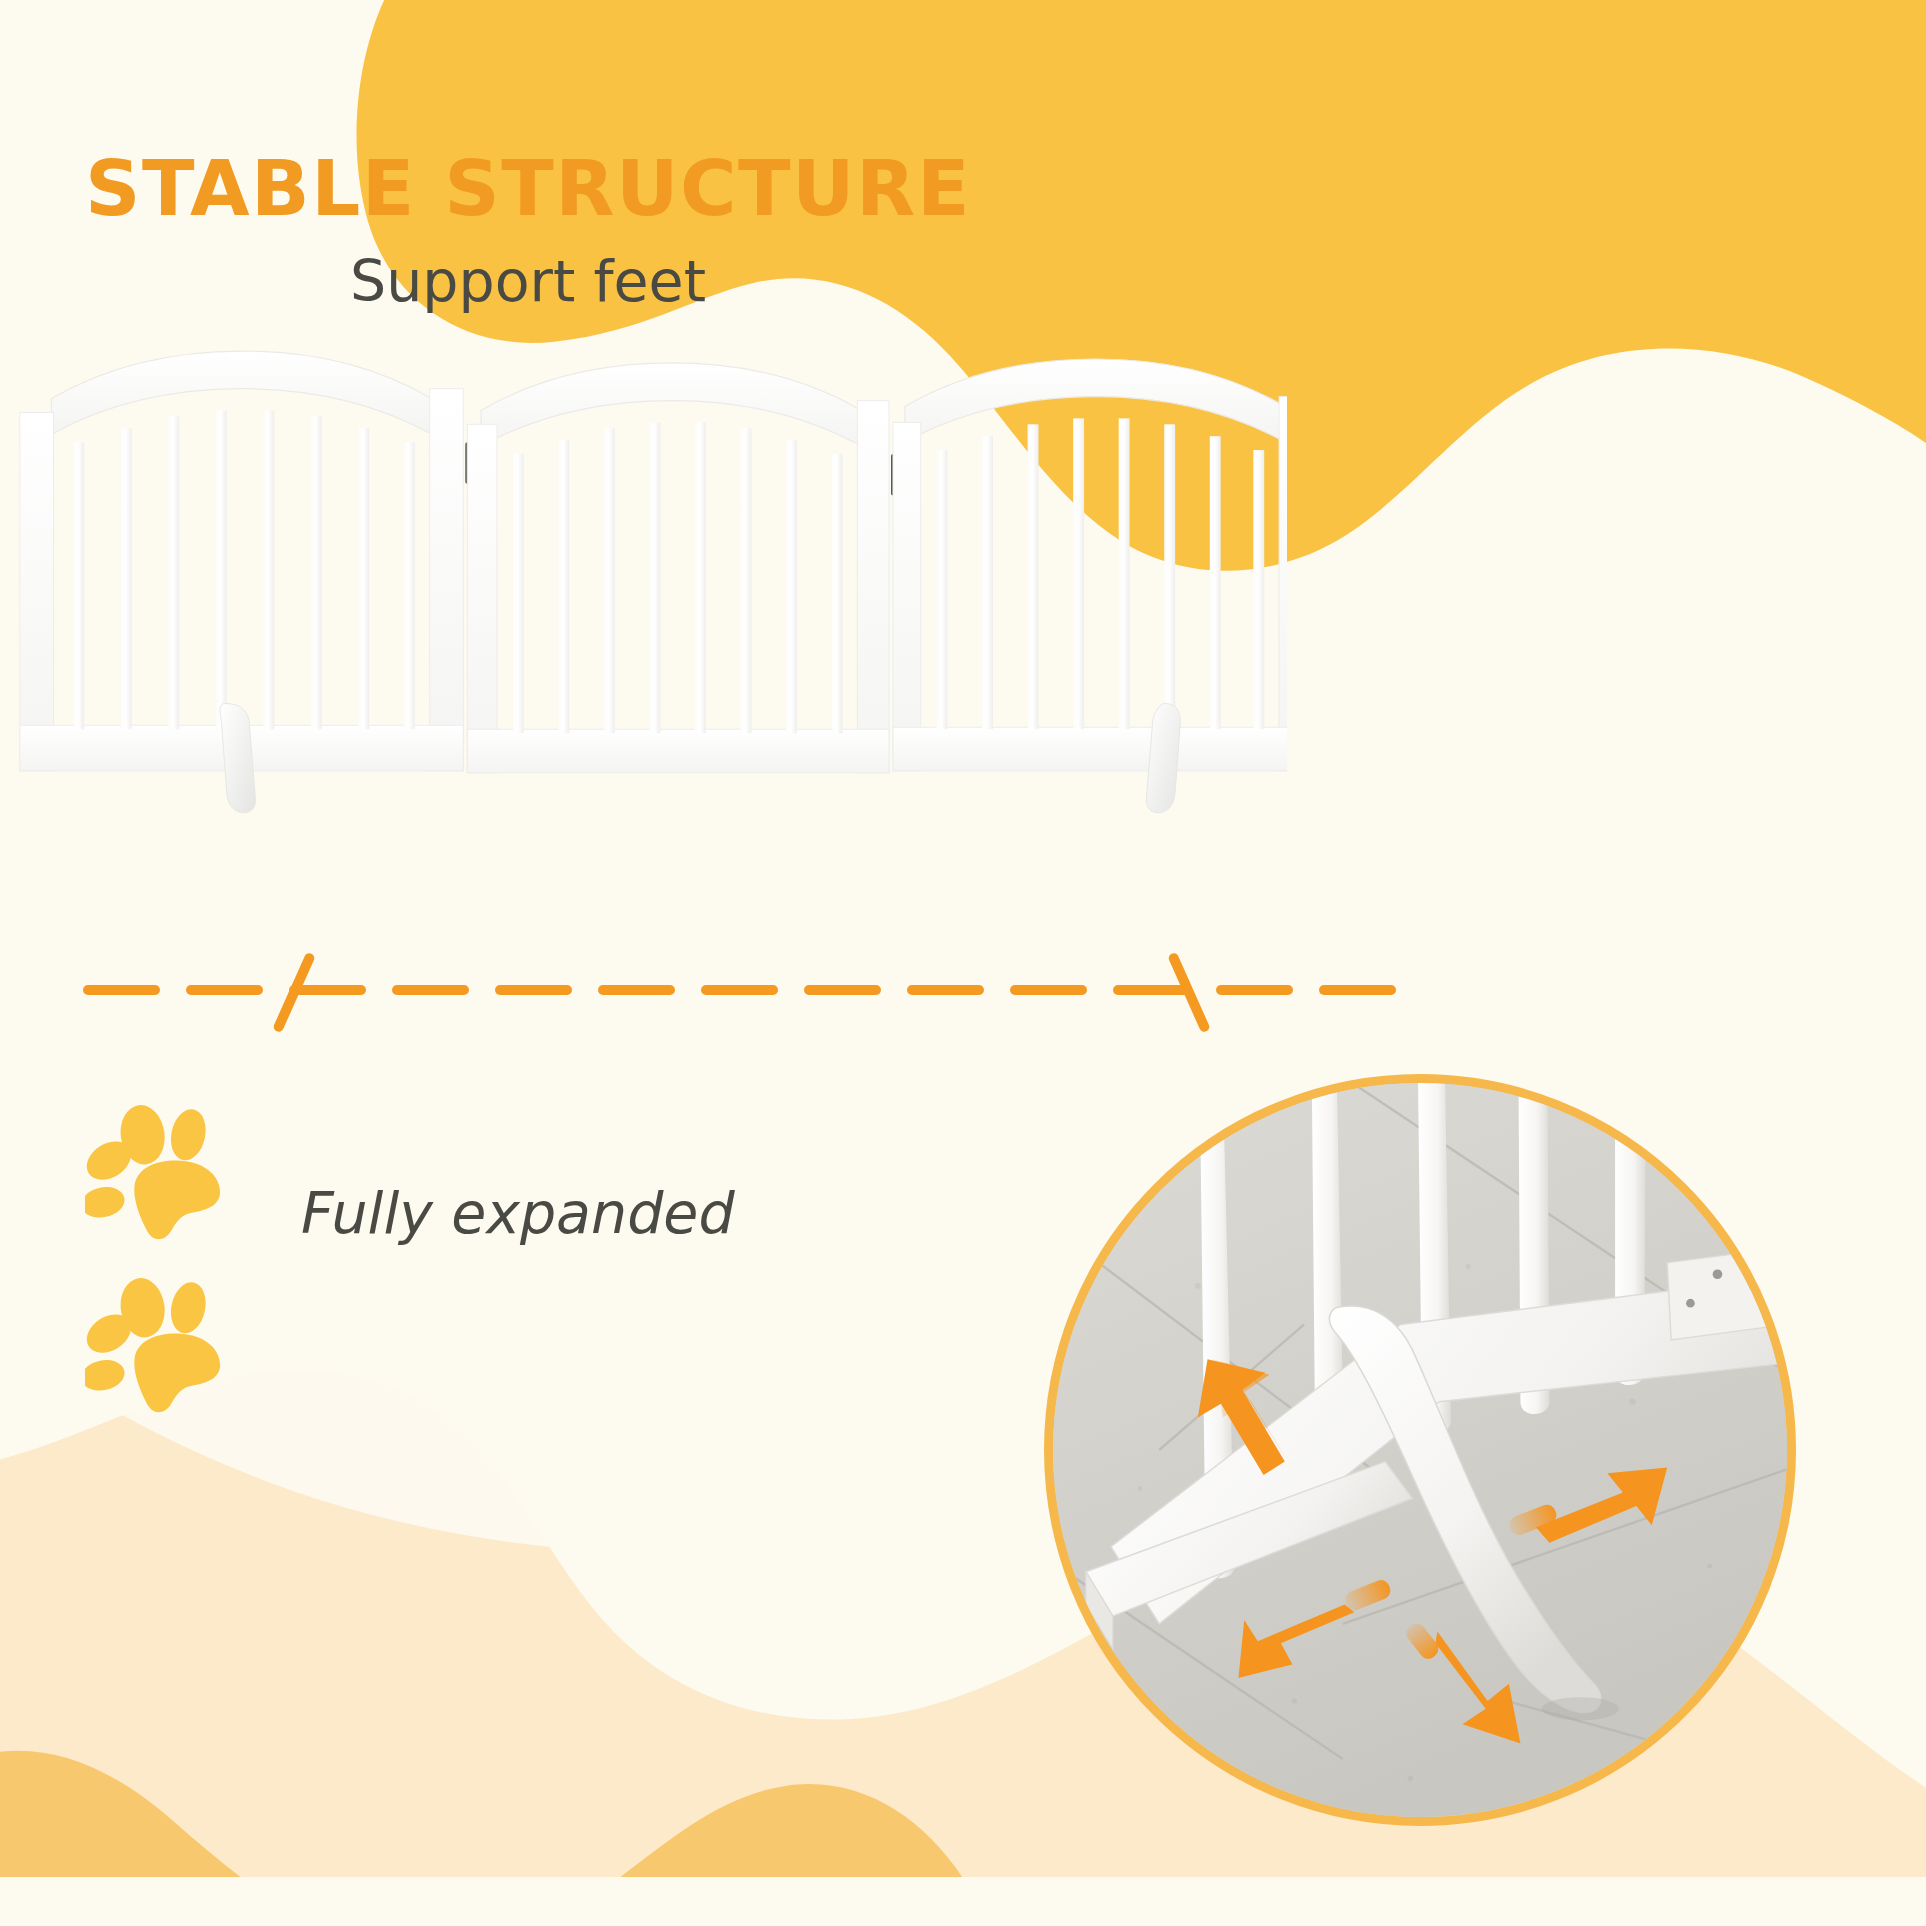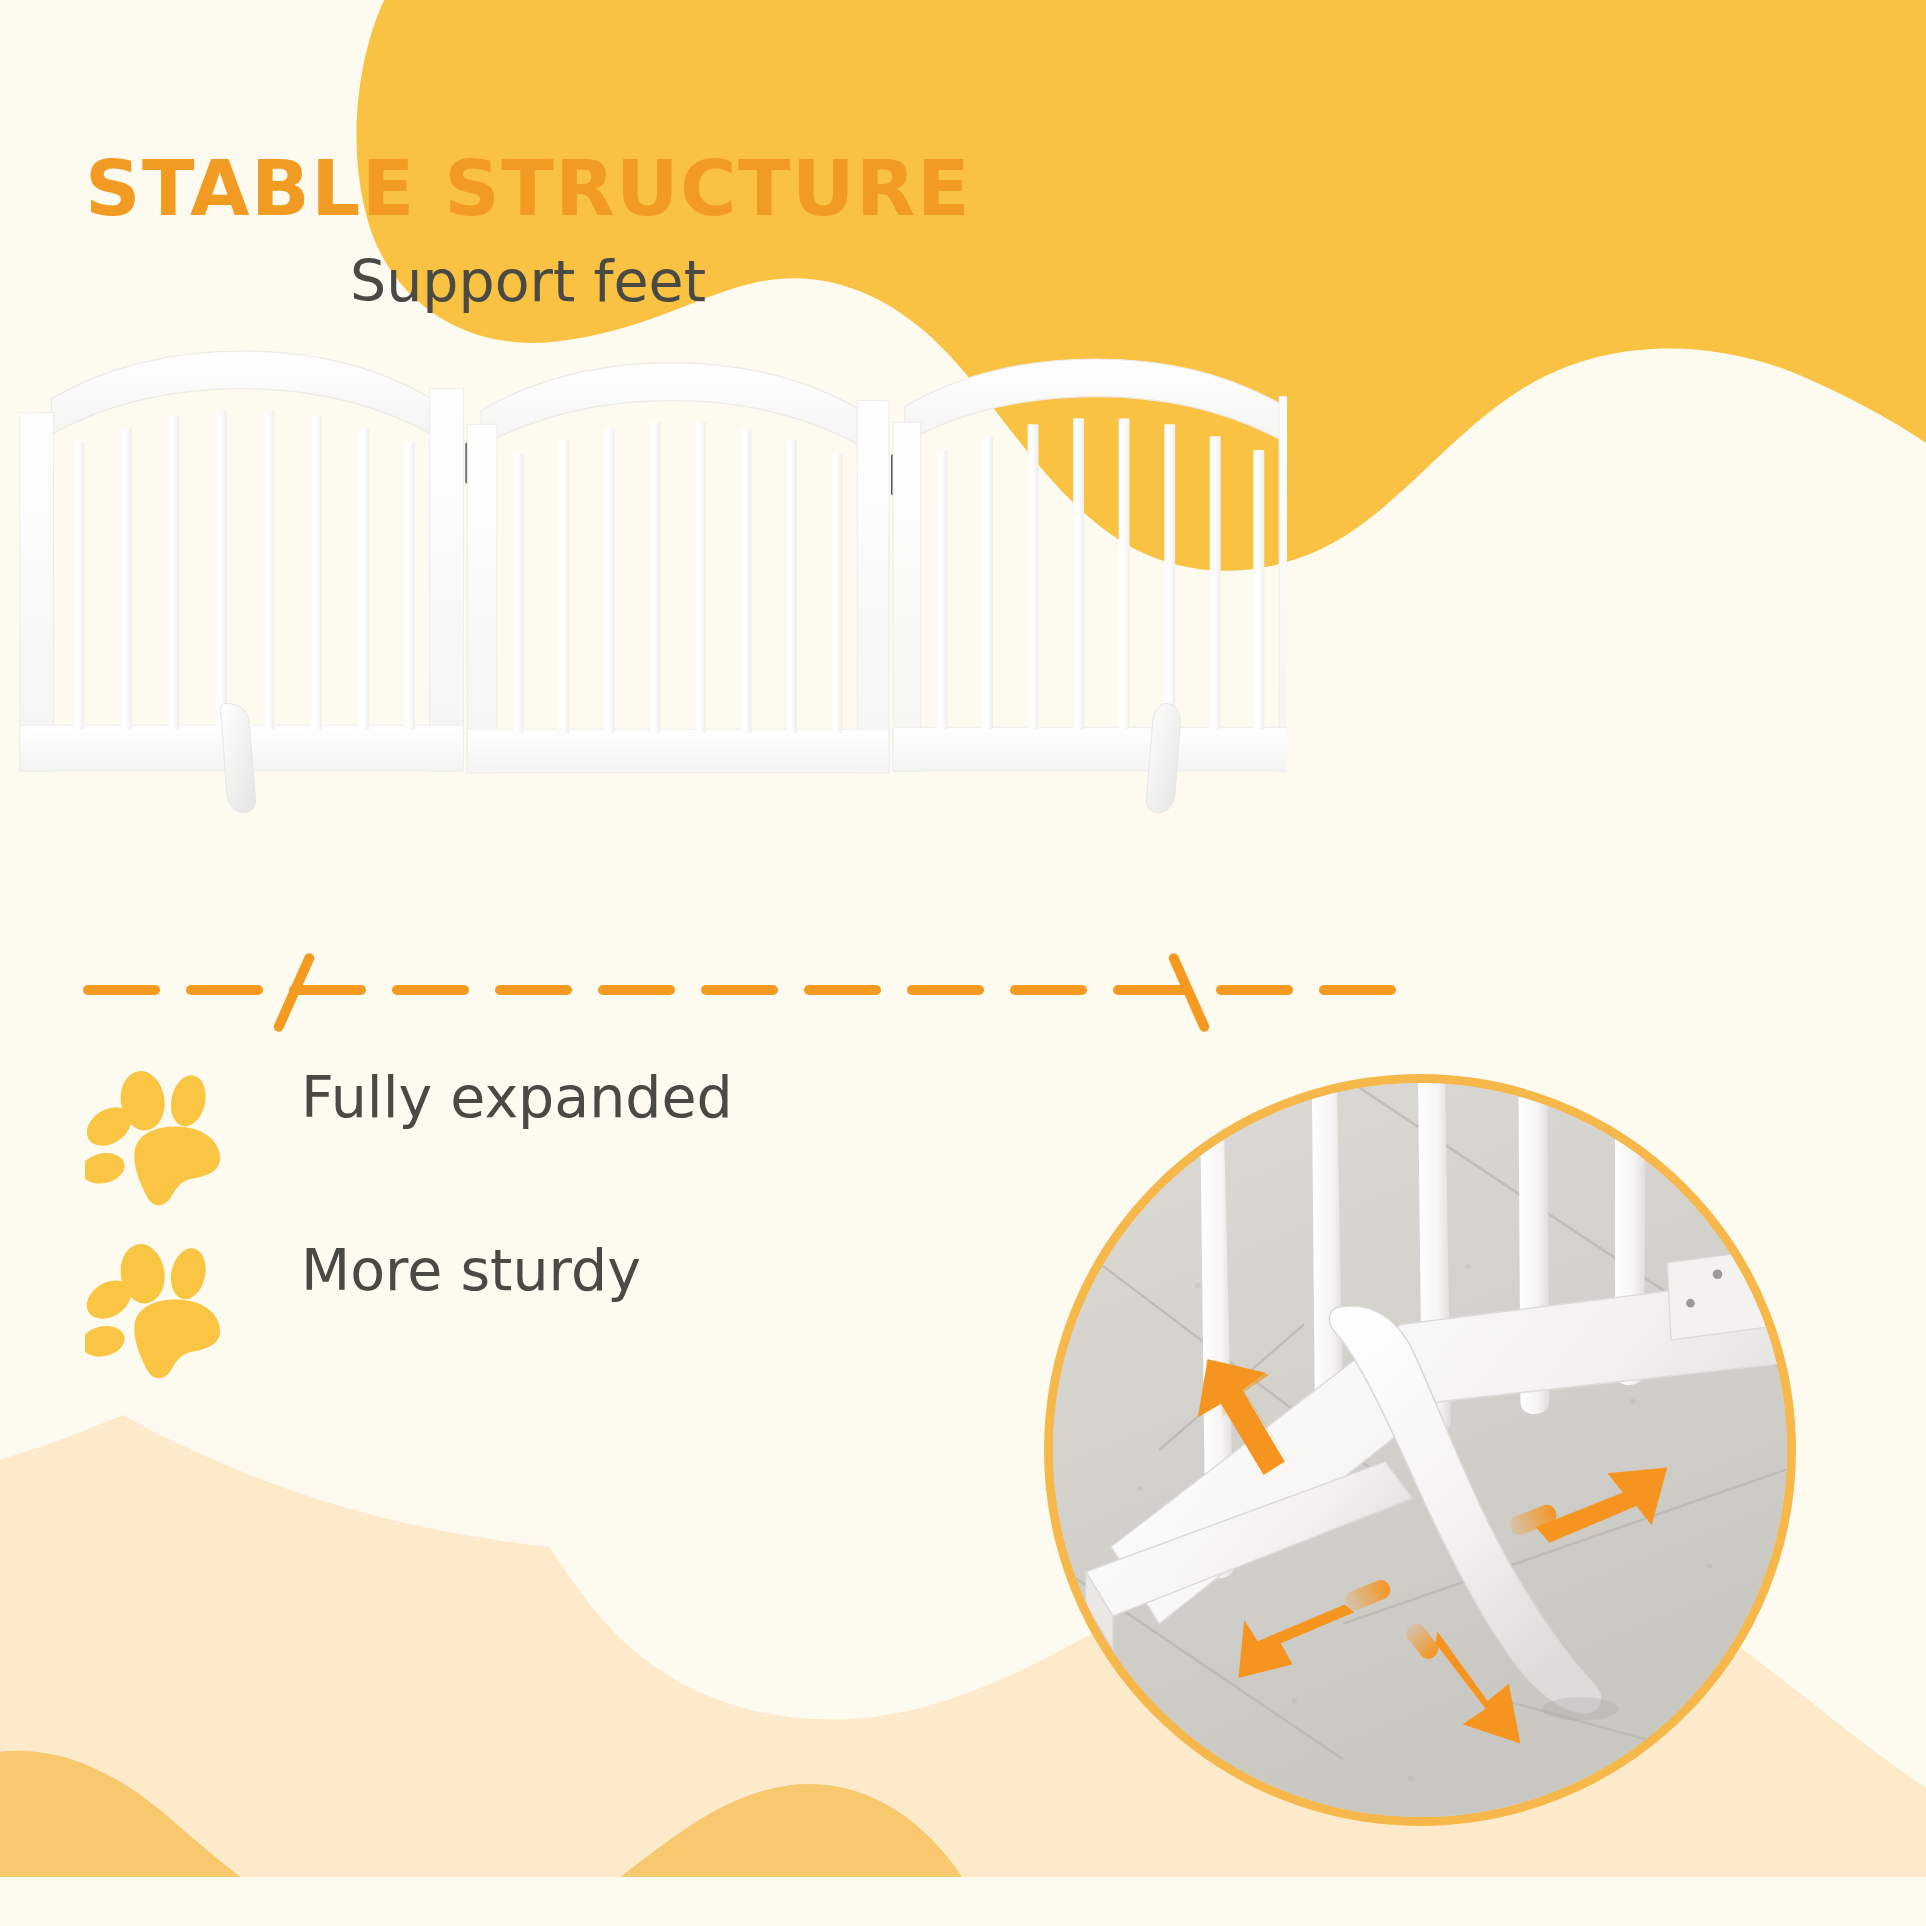--- a/index.html
+++ b/index.html
@@ -96,22 +96,23 @@
 
   
   .bullets {
     position: absolute;
     left: 85px;
     top: 1069px;
     z-index: 40;
   }
   .bullet-row {
     display: flex;
-    align-items: flex-start;
+    align-items: flex-end;
     height: 173px;
+    font-style: italic;
   }
   .paw {
     width: 149px;
     height: 139px;
     flex: 0 0 149px;
     position: relative;
   }
   .bullet-label {
     font-family: "DejaVu Sans", sans-serif;
     font-size: 57px;
@@ -350,21 +351,20 @@
           <ellipse cx="18" cy="100" rx="22" ry="15" fill="#f9c543" transform="rotate(-12 18 100)"></ellipse>
           <path fill="#f9c543" d="M 92,58
                    C 118,58 136,72 136,90
                    C 136,102 124,108 110,110
                    C 96,112 92,120 86,130
                    C 79,140 68,140 62,128
                    C 54,112 48,96 50,82
                    C 53,66 70,58 92,58 Z"></path>
         </svg>
       </span>
-      <span class="bullet-label">More sturdy</span>
     </div>
   </div>
 
   <div class="inset-circle">
     <svg class="inset-svg" viewBox="0 0 760 760" xmlns="http://www.w3.org/2000/svg">
       <defs>
         <linearGradient id="tileG" x1="0" y1="0" x2="0.4" y2="1">
           <stop offset="0%" stop-color="#dcdad5"></stop>
           <stop offset="55%" stop-color="#d2d0cb"></stop>
           <stop offset="100%" stop-color="#c9c7c2"></stop>

